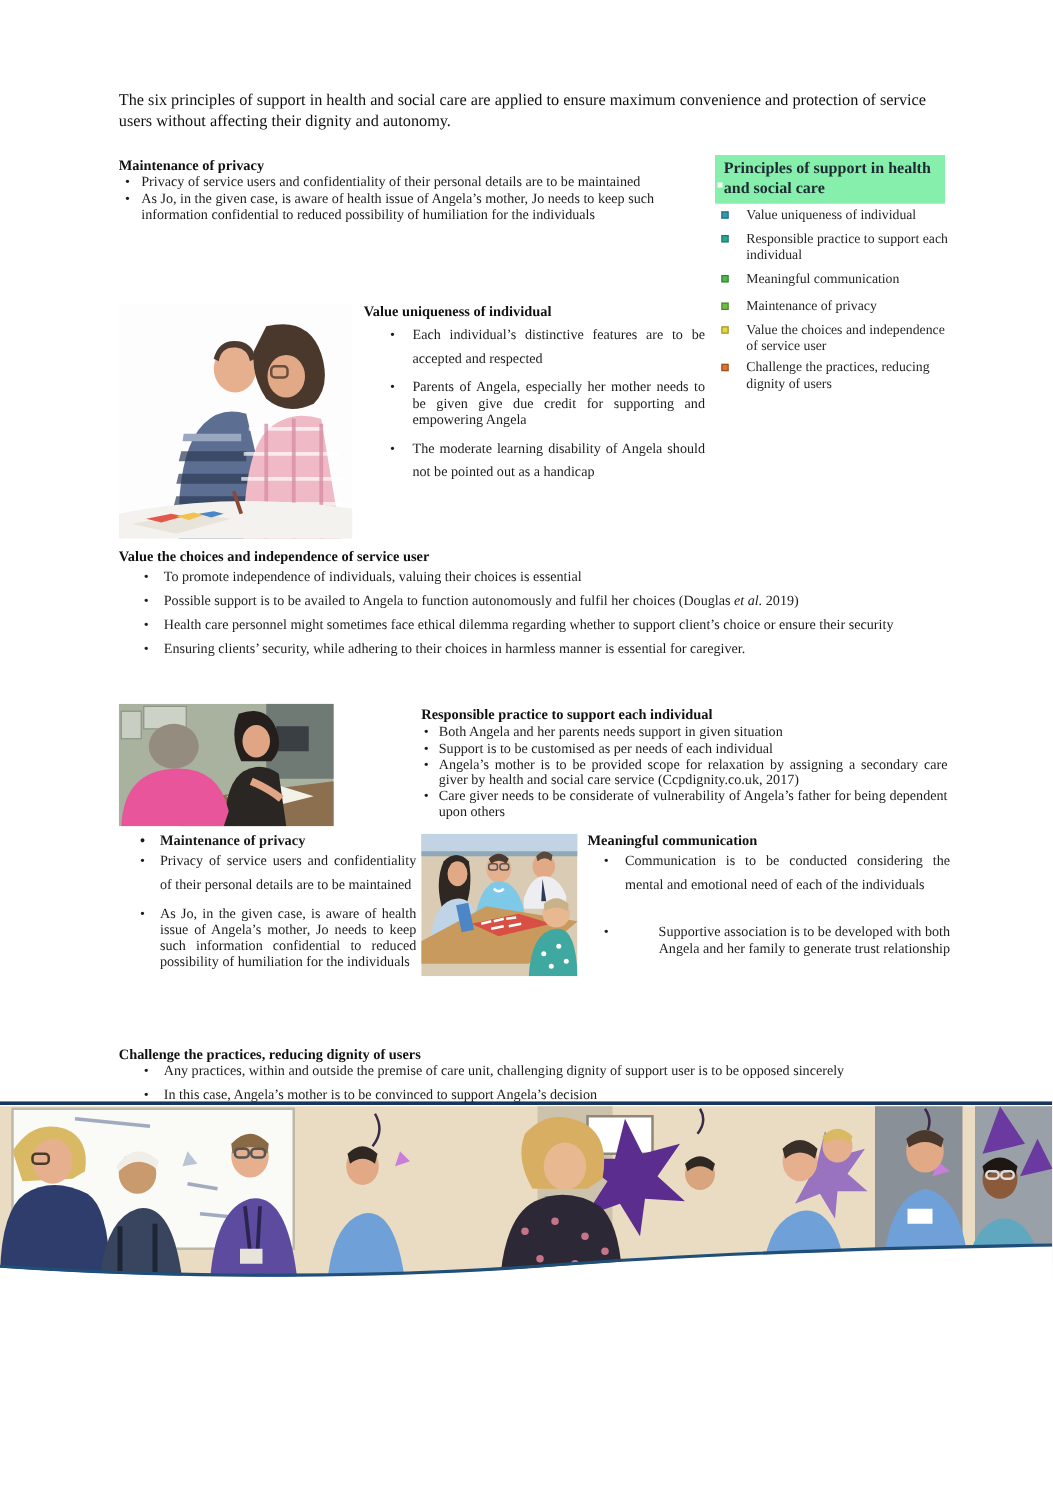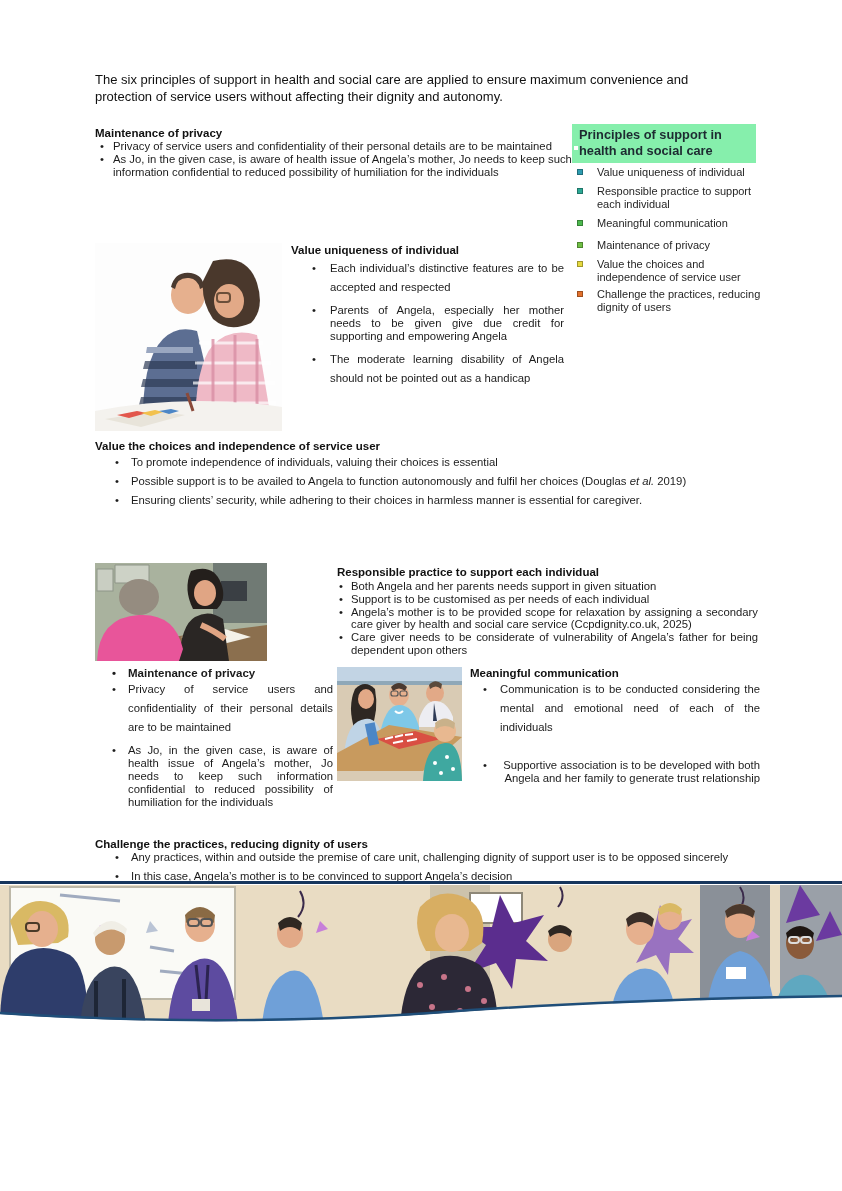--- a/index.html
+++ b/index.html
@@ -1,17 +1,17 @@
 <!DOCTYPE html>
 <html><head>
 <meta charset="utf-8">
 <style>
   html,body{margin:0;padding:0;background:#fff;}
   .page{position:relative;width:842px;height:1191px;background:#ffffff;overflow:hidden;
-        font-family:Liberation Sans, sans-serif;color:#1a1a1a;}
+        font-family:Liberation Serif, serif;color:#1a1a1a;}
   .abs{position:absolute;}
   .intro{left:95px;top:71px;width:650px;font-size:13px;line-height:17px;color:#111;}
   .h{font-weight:bold;font-size:11.5px;line-height:14px;color:#111;}
   .bi{position:relative;font-size:11.3px;color:#1c1c1c;}
   .bi::before{content:"\2022";position:absolute;font-size:11.3px;color:#1c1c1c;}
   
   .sec-privacy-top{left:95px;top:126px;width:480px;}
   .sec-privacy-top .bi{padding-left:18px;line-height:13.2px;}
   .sec-privacy-top .bi::before{left:5px;}
   
@@ -120,20 +120,21 @@
     <div class="h">Value uniqueness of individual</div>
     <div class="bi lh19"><span>Each individual’s distinctive features are to be accepted and respected</span></div>
     <div class="bi lh13"><span>Parents of Angela, especially her mother needs to be given give due credit for supporting and empowering Angela</span></div>
     <div class="bi lh19"><span>The moderate learning disability of Angela should not be pointed out as a handicap</span></div>
   </div>
 
   <div class="abs sec-choices">
     <div class="h">Value the choices and independence of service user</div>
     <div class="bi"><span>To promote independence of individuals, valuing their choices is essential</span></div>
     <div class="bi"><span>Possible support is to be availed to Angela to function autonomously and fulfil her choices (Douglas </span><i>et al.</i><span> 2019)</span></div>
+    <div class="bi"><span>Health care personnel might sometimes face ethical dilemma regarding whether to support client’s choice or ensure their security</span></div>
     <div class="bi"><span>Ensuring clients’ security, while adhering to their choices in harmless manner is essential for caregiver.</span></div>
   </div>
 
   <svg class="abs photo" style="left:95px;top:563px;" width="172" height="98" viewBox="0 0 172 98">
     <rect width="172" height="98" fill="#A9B29E"></rect>
     <rect x="118" y="0" width="54" height="60" fill="#707A74"></rect>
     <rect x="126" y="18" width="26" height="20" fill="#3A3F44"></rect>
     <rect x="2" y="6" width="16" height="22" fill="#C9CEC2" stroke="#8e9588" stroke-width="1"></rect>
     <path d="M20,2 h34 v18 h-34 z" fill="#CDD2C6" stroke="#8e9588" stroke-width="1"></path>
 
@@ -150,21 +151,21 @@
     <g>
       <ellipse cx="44" cy="34" rx="20" ry="18" fill="#958C80"></ellipse>
       <path d="M2,98 q2,-44 42,-46 q36,-2 44,34 l-4,12 z" fill="#E8559A"></path>
     </g>
   </svg>
 
   <div class="abs sec-resp">
     <div class="h">Responsible practice to support each individual</div>
     <div class="bi"><span>Both Angela and her parents needs support in given situation</span></div>
     <div class="bi"><span>Support is to be customised as per needs of each individual</span></div>
-    <div class="bi"><span>Angela’s mother is to be provided scope for relaxation by assigning a secondary care giver by health and social care service (Ccpdignity.co.uk, 2025)</span></div>
+    <div class="bi"><span>Angela’s mother is to be provided scope for relaxation by assigning a secondary care giver by health and social care service (Ccpdignity.co.uk, 2017)</span></div>
     <div class="bi"><span>Care giver needs to be considerate of vulnerability of Angela’s father for being dependent upon others</span></div>
   </div>
 
   <div class="abs sec-privacy-left">
     <div class="hb">Maintenance of privacy</div>
     <div class="bi b1"><span>Privacy of service users and confidentiality of their personal details are to be maintained</span></div>
     <div class="bi b2"><span>As Jo, in the given case, is aware of health issue of Angela’s mother, Jo needs to keep such information confidential to reduced possibility of humiliation for the individuals</span></div>
   </div>
 
   <svg class="abs photo" style="left:337px;top:667px;" width="125" height="114" viewBox="0 0 125 114">

